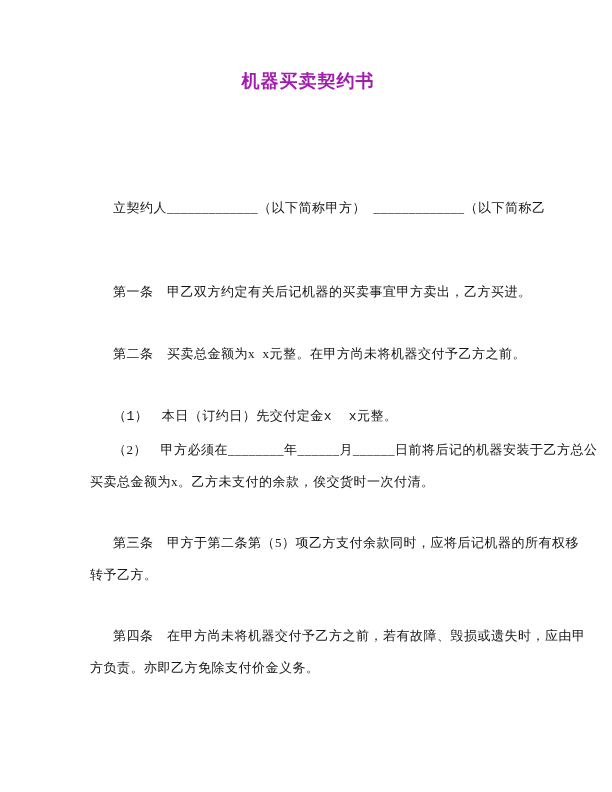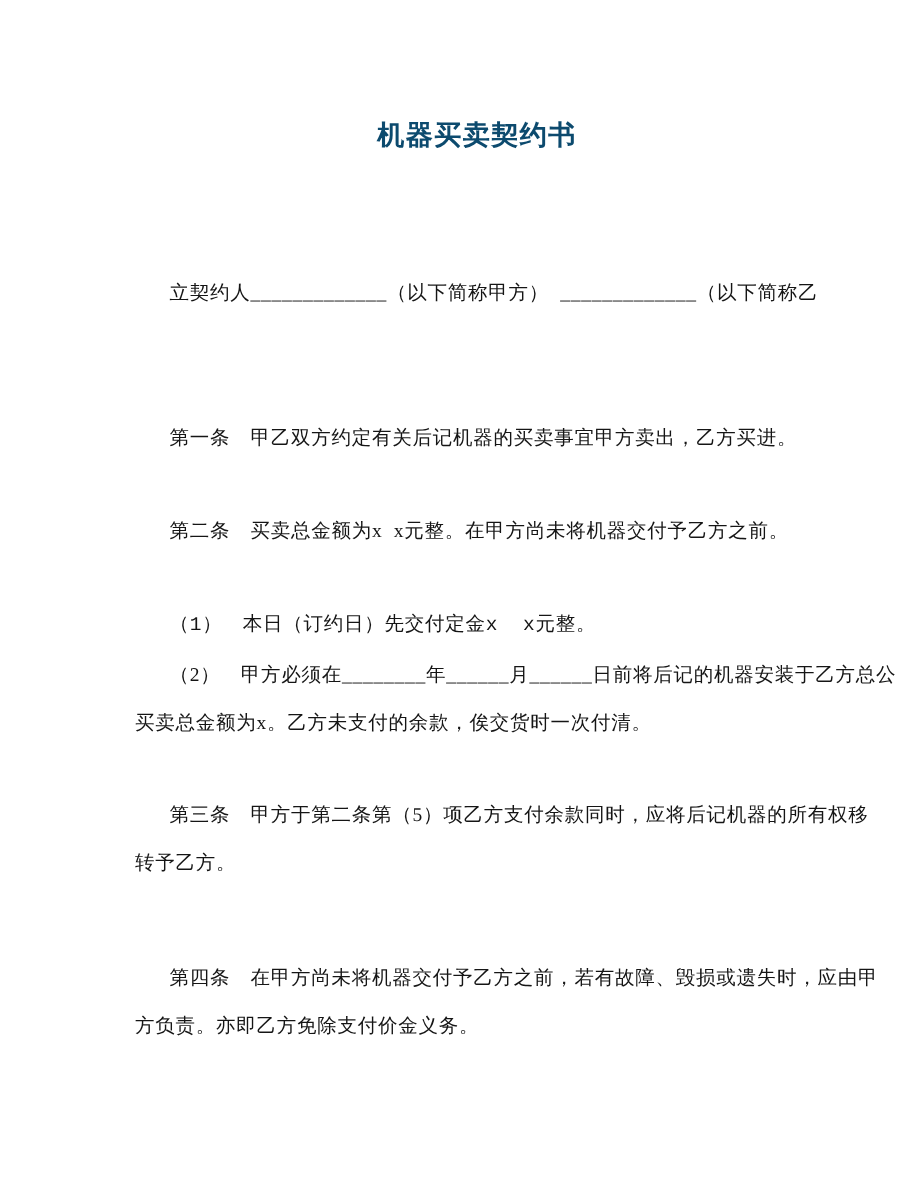--- a/index.html
+++ b/index.html
@@ -20,52 +20,52 @@
     position: absolute;
     left: 90px;
     width: 432px;
     top: 0;
   }
   .doc-title {
     position: absolute;
     left: 0;
     width: 432px;
     top: 62px;
-    margin: 12px;
+    margin: 2px;
     text-align: center;
     font-family: "DejaVu Sans", "Liberation Sans", sans-serif;
     font-weight: 700;
     font-size: 18px;
     line-height: 34px;
     letter-spacing: 1px;
-    color: #0c4a6e;
+    color: #a21caf;
   }
   .para {
     position: absolute;
     left: 0;
     width: 432px;
   }
   .line {
     height: 32px;
     line-height: 32px;
     font-size: 13px;
     white-space: pre;
     letter-spacing: 0.5px;
     color: #151515;
   }
   .indent {
     padding-left: 23px;
   }
-  .p-preamble  { top: 179px; }
+  .p-preamble  { top: 192px; }
   .p-article1  { top: 276px; text-align: right; }
   .p-article2  { top: 338px; }
   .p-item1     { top: 401px; font-family: Liberation Mono, monospace; }
   .p-item2     { top: 434px; }
   .p-article3  { top: 527px; }
-  .p-article4  { top: 636px; }
+  .p-article4  { top: 620px; }
 </style>
 </head>
 <body>
 
 <div class="page">
   <div class="content">
 
     <h1 class="doc-title">机器买卖契约书</h1>
 
     <div class="para p-preamble">

